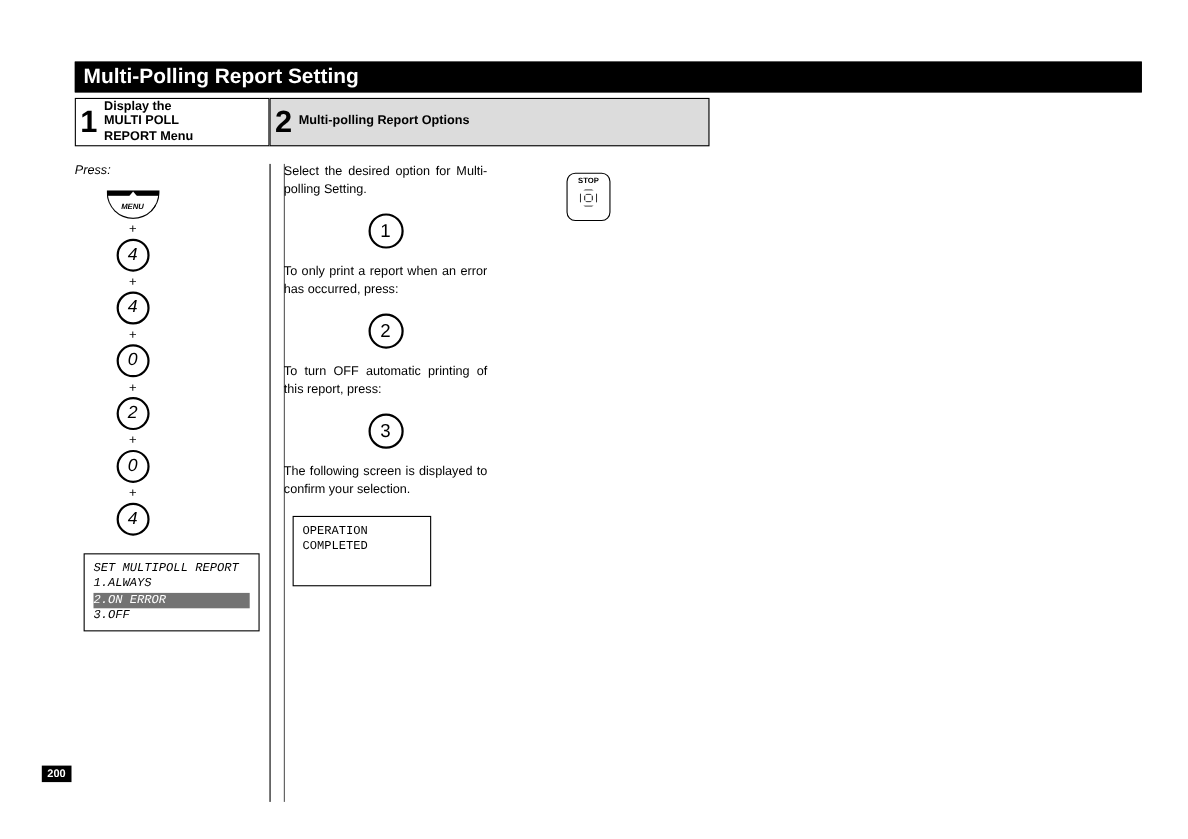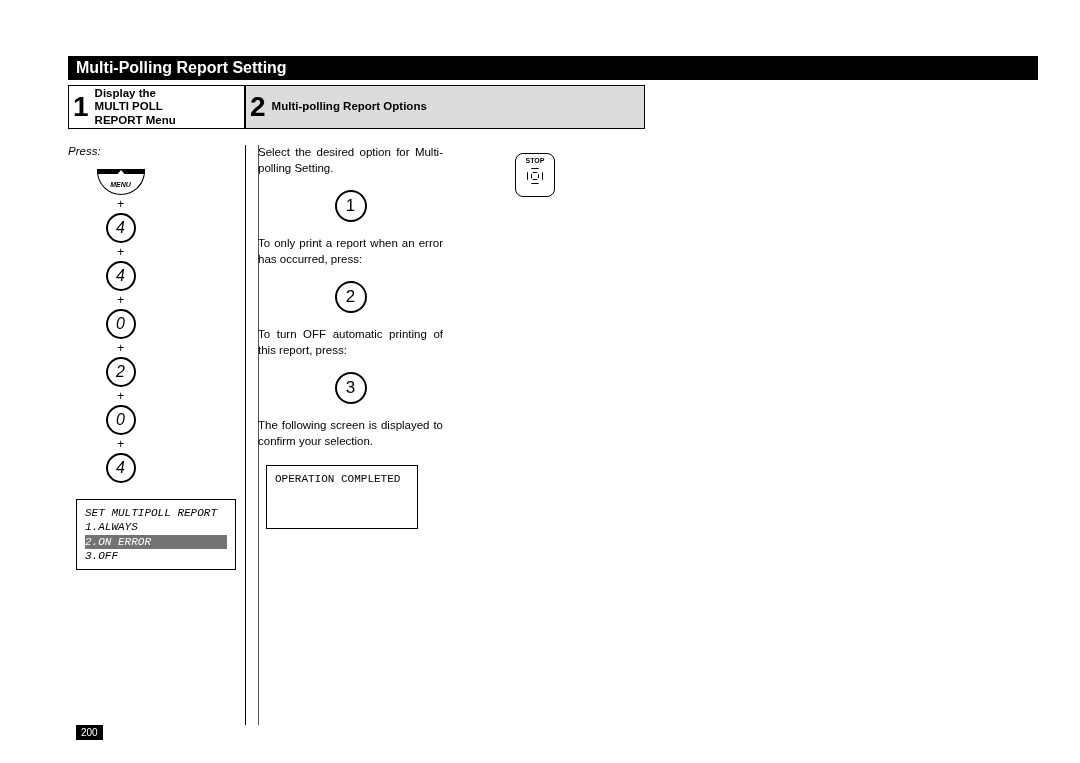--- a/index.html
+++ b/index.html
@@ -15,21 +15,21 @@
     position: absolute;
     left: 68px;
     top: 56px;
     width: 970px;
   }
   .title-bar {
     border: 2px solid #000;
     background: #000;
     color: #fff;
     font-weight: bold;
-    font-size: 16px;
+    font-size: 19px;
     padding: 1px 6px;
     margin-bottom: 5px;
   }
   .steps-row { display: flex; gap: 0; }
   .step-header {
     display: flex;
     align-items: center;
     border: 1px solid #000;
     padding: 0 8px 0 4px;
     height: 44px;
@@ -92,21 +92,21 @@
     width: 160px;
     border: 1.5px solid #000;
     border-radius: 0;
     padding: 6px 8px;
     font-family: "Courier New", monospace;
     font-size: 11px;
     line-height: 1.3;
     margin-top: 16px;
     margin-left: 8px;
   }
-  .lcd2 { width: 152px; margin-left: 8px; height: 64px;}
+  .lcd2 { width: 126px; margin-left: 8px; height: 64px;}
   .lcd-inv {
     background: #737373;
     color: #fff;
     display: inline-block;
     width: 100%;
   }
   .para { text-align: justify; margin-bottom: 14px; line-height: 1.35; }
   .num-key-center { margin: 6px auto 14px auto; width: 32px; }
   .num-key-center .num-key { width: 32px; height: 32px; font-size: 17px; }
 
@@ -130,27 +130,26 @@
   }
   .stop-key .hex::after{
     content:'';
     width:6px;height:6px;border:1px solid #000;
     clip-path: polygon(30% 0,70% 0,100% 30%,100% 70%,70% 100%,30% 100%,0 70%,0 30%);
   }
 
   .page-num {
     position: absolute;
     left: 38px;
-    top: 725px;
+    top: 696px;
     background: #000;
     color: #fff;
     font-size: 10px;
-    font-weight: normal;
+    font-weight: bold;
     padding: 2px 5px;
-    margin-left: 38px;
   }
 </style>
 </head>
 <body>
 
 <div class="page">
 
   <div class="title-bar">Multi-Polling Report Setting</div>
 
   <div class="steps-row">

